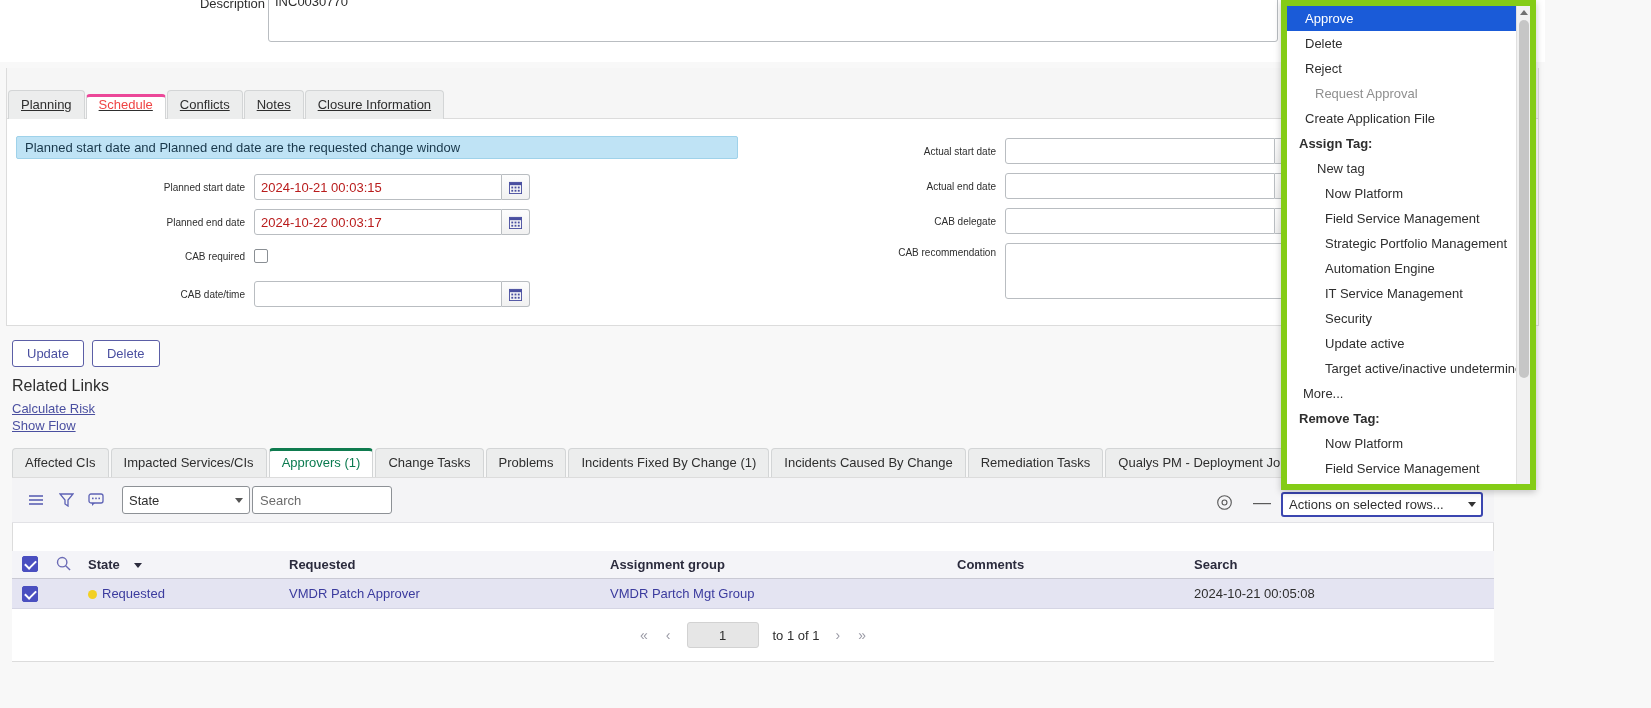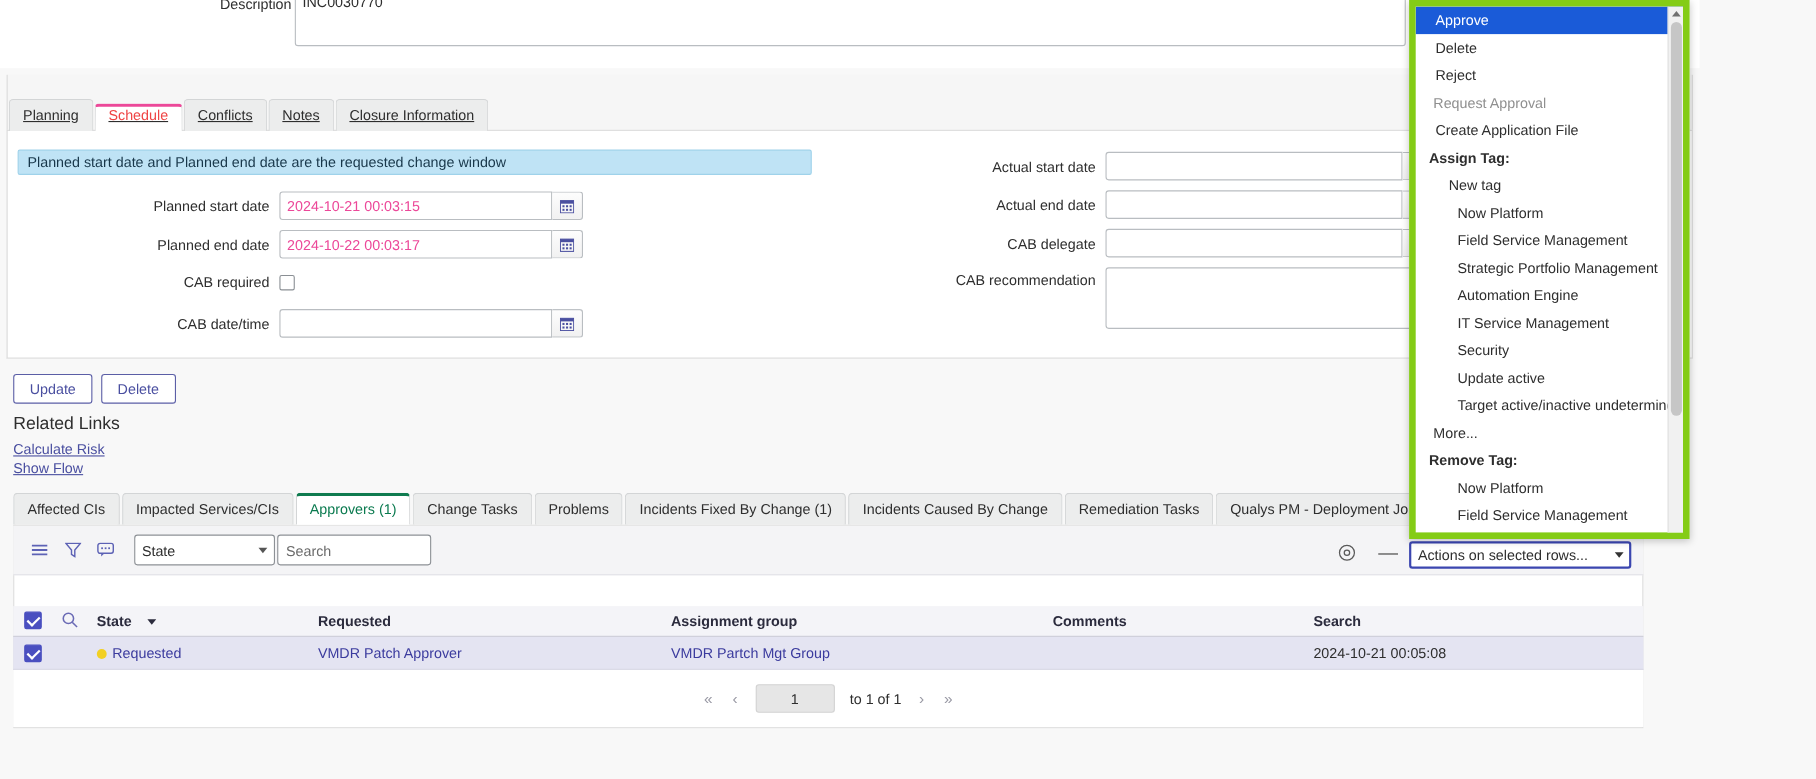--- a/index.html
+++ b/index.html
@@ -93,32 +93,32 @@
     border-radius: 2px;
     font-size: 13px;
     color: #18374a;
     padding: 3px 8px;
     line-height: 16px;
   }
 
   .field-row { position: absolute; display: flex; align-items: center; }
   .flabel {
     text-align: right;
-    font-size: 13px;
+    font-size: 10px;
     color: #2e2e2e;
     white-space: nowrap;
     padding-right: 9px;
   }
   .finput {
     border: 1px solid #b9bdc1;
     border-radius: 3px 0 0 3px;
     background: #fff;
     height: 26px;
     font-size: 13px;
-    color: #ec4899;
+    color: #b91c1c;
     padding: 2px 6px;
     font-family: "Liberation Sans", sans-serif;
     outline: none;
   }
   .cal-btn {
     width: 28px; height: 26px;
     border: 1px solid #b9bdc1;
     border-left: none;
     border-radius: 0 3px 3px 0;
     background: linear-gradient(#fdfdfd,#f1f1f1);
@@ -413,21 +413,21 @@
   .ctx-item {
     height: 25px;
     line-height: 25px;
     font-size: 13px;
     color: #2e2e2e;
     padding-left: 18px;
     white-space: nowrap;
     cursor: pointer;
   }
   .ctx-item.selected { background: #1a5bd8; color: #ffffff; }
-  .ctx-item.disabled { color: #8f8f8f; cursor: default; padding-left: 16px; }
+  .ctx-item.disabled { color: #8f8f8f; cursor: default; padding-left: 28px; }
   .ctx-item.header { font-weight: bold; padding-left: 12px; cursor: default; }
   .ctx-item.indent1 { padding-left: 30px; }
   .ctx-item.indent2 { padding-left: 38px; }
   .ctx-item.more { padding-left: 16px; }
 </style>
 </head>
 <body>
 
 <div class="page">
 

